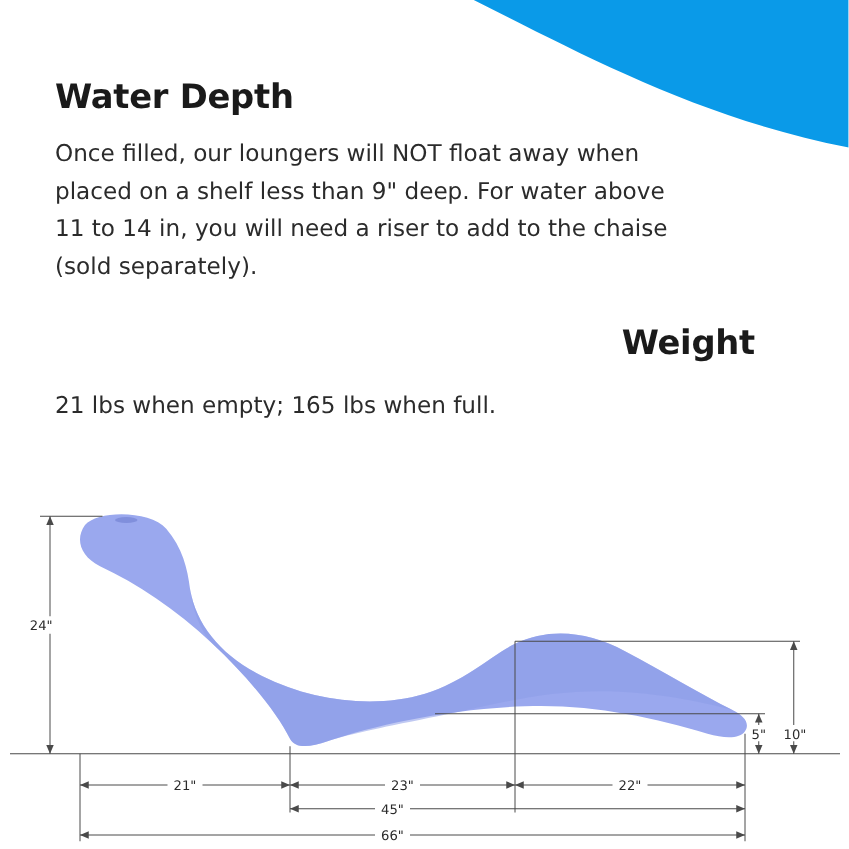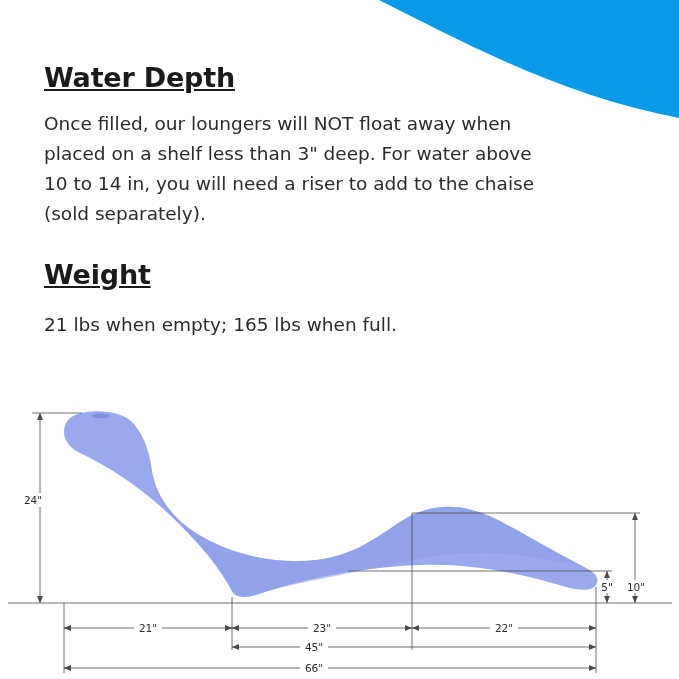--- a/index.html
+++ b/index.html
@@ -34,35 +34,35 @@
     top: 62px;
     width: 560px;
   }
   h2.section-title {
     font-family: "DejaVu Sans", sans-serif;
     font-size: 27px;
     font-weight: bold;
     color: #1a1a1a;
     margin: 0 0 16px 0;
     letter-spacing: -0.2px;
-    text-decoration: underline;
   }
   p.body-text {
     font-size: 18.5px;
     line-height: 30px;
     color: #2b2b2b;
     margin: 0;
     font-weight: 400;
     max-width: 495px;
   }
   .block-weight {
     margin-top: 30px;
   }
   .block-weight h2.section-title {
     margin-bottom: 20px;
+    text-align: right;
   }
   .diagram {
     position: absolute;
     left: 0;
     top: 375px;
     width: 679px;
     height: 304px;
   }
   .dim-label {
     font-size: 10.5px;
@@ -76,21 +76,21 @@
 <div class="page">
 
   <svg class="swoosh" viewBox="0 0 420 200" preserveAspectRatio="none">
     <path d="M 420 0 L 120 0 C 200 40 300 95 420 118 Z" fill="#0a9ae8"></path>
   </svg>
 
   <div class="content">
 
     <div class="block-water">
       <h2 class="section-title">Water Depth</h2>
-      <p class="body-text">Once filled, our loungers will NOT float away when placed on a shelf less than 3" deep. For water above 10 to 14 in, you will need a riser to add to the chaise (sold separately).</p>
+      <p class="body-text">Once filled, our loungers will NOT float away when placed on a shelf less than 9" deep. For water above 11 to 14 in, you will need a riser to add to the chaise (sold separately).</p>
     </div>
 
     <div class="block-weight">
       <h2 class="section-title">Weight</h2>
       <p class="body-text">21 lbs when empty; 165 lbs when full.</p>
     </div>
 
   </div>
 
   <div class="diagram">

